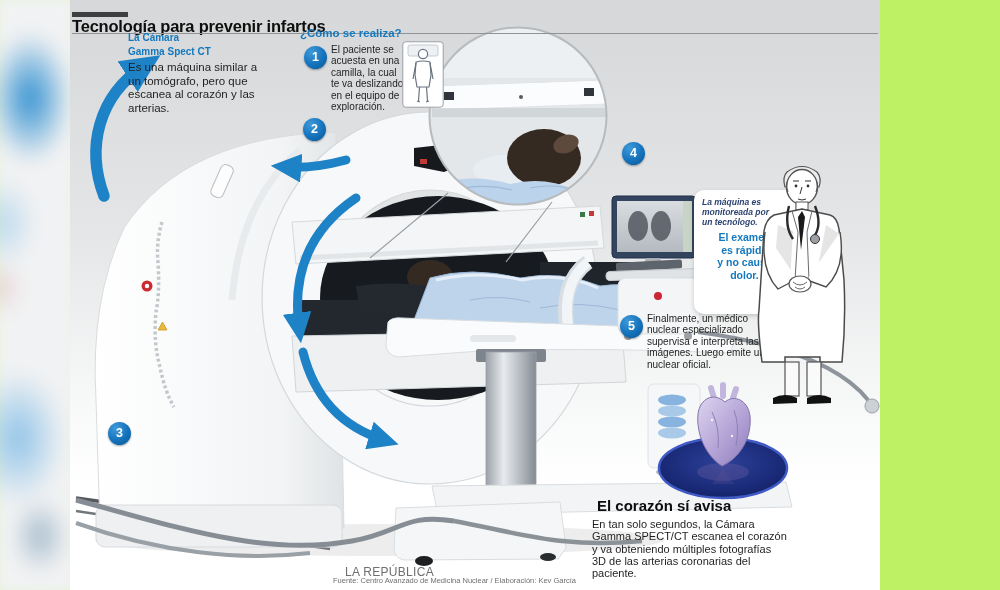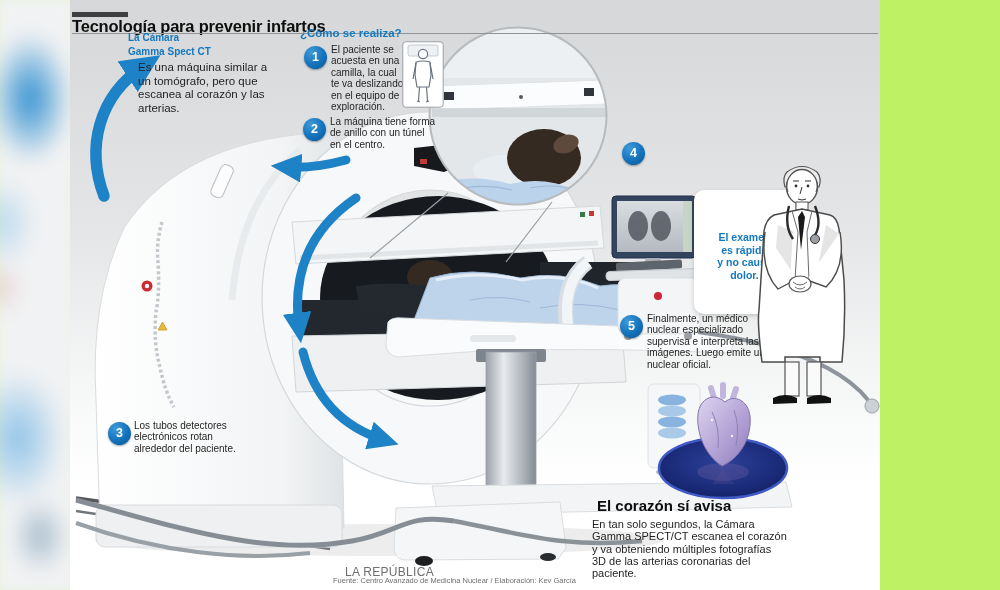--- a/index.html
+++ b/index.html
@@ -21,21 +21,21 @@
   #scene{z-index:1;}
   .txt{position:absolute;z-index:2;color:var(--body-color,#1f1f1f);}
   #doctor-layer{z-index:3;}
   .lines{white-space:pre-line;}
   
   .kicker-bar{position:absolute;left:72px;top:12px;width:56px;height:5px;background:#3f3f3f;z-index:2;}
   .page-title{left:72px;top:17px;font-size:16.5px;font-weight:bold;color:var(--title-color,#0e0e0e);letter-spacing:-0.2px;}
   .title-rule{position:absolute;left:72px;top:33px;width:806px;height:1px;background:#8f9396;z-index:2;}
   
   .intro-heading{left:128px;top:31px;font-size:10px;line-height:14px;font-weight:bold;color:var(--accent-blue,#1478be);}
-  .intro-body{left:138px;top:61px;width:178px;font-size:11.5px;line-height:13.5px;}
+  .intro-body{left:128px;top:61px;width:178px;font-size:11.5px;line-height:13.5px;}
   
   .how-heading{left:300px;top:27px;font-size:11.5px;font-weight:bold;color:var(--accent-blue,#1478be);}
   .badge{position:absolute;z-index:2;width:23px;height:23px;border-radius:50%;
     background:radial-gradient(circle at 34% 28%,#3e9ad8 0%,#1472bc 55%,#0b568f 100%);
     color:#fff;font-size:12.5px;font-weight:bold;text-align:center;line-height:23px;
     box-shadow:0 1px 2px rgba(0,0,0,.35);}
   .step-text{font-size:10px;line-height:11.4px;}
   .note-box{position:absolute;left:694px;top:190px;width:101px;height:124px;background:#ffffff;
     border-radius:10px;box-shadow:0 2px 5px rgba(0,0,0,.18);z-index:2;}
   .note-italic{left:702px;top:197px;width:88px;font-style:italic;font-weight:bold;font-size:8.5px;
@@ -252,39 +252,36 @@
         <circle cx="21" cy="13" r="4.6" fill="#ffffff"></circle>
         <path d="M14,21 Q21,19 28,21 L29,34 L27,46 L15,46 L13,34 Z"></path>
         <path d="M14,22 L11,38 M28,22 L31,38"></path>
         <path d="M17.5,46 L16.5,60 M24.5,46 L25.5,60"></path>
         <path d="M15,60 L18,61 M27,60 L24,61"></path>
       </g>
     </svg>
   </div>
 
   <div class="badge" style="left:303px;top:118px;"><span>2</span></div>
-  <div class="txt step-text lines" style="left:330px;top:116px;width:128px;">La máquina tiene forma
-de anillo con un túnel
-en el centro.</div>
 
   <div class="badge" style="left:108px;top:422px;"><span>3</span></div>
-  <div class="txt step-text lines" style="left:134px;top:420px;width:132px;">Los tubos detectores
-electrónicos rotan
-alrededor del paciente.</div>
 
   <div class="badge" style="left:622px;top:142px;"><span>4</span></div>
 
   <div class="badge" style="left:620px;top:315px;"><span>5</span></div>
   <div class="txt step-text lines" style="left:647px;top:313px;width:152px;">Finalmente, un médico
 nuclear especializado
 supervisa e interpreta las
 imágenes. Luego emite un
 nuclear oficial.</div>
 
   <div class="note-box"></div>
+  <div class="txt note-italic lines">La máquina es
+monitoreada por
+un tecnólogo.</div>
   <div class="txt note-highlight lines">El examen
 es rápido
 y no causa
 dolor.</div>
 
   <div class="txt heart-heading">El corazón sí avisa</div>
   <div class="txt heart-body lines">En tan solo segundos, la Cámara
 Gamma SPECT/CT escanea el corazón
 y va obteniendo múltiples fotografías
 3D de las arterias coronarias del

